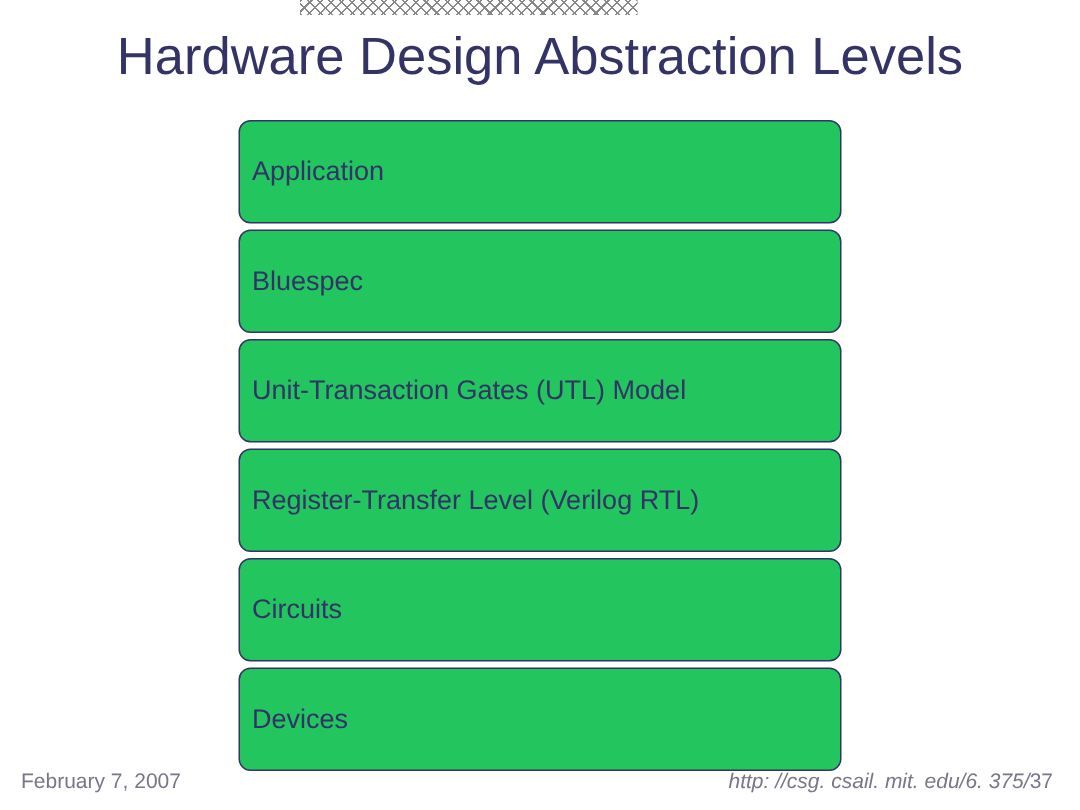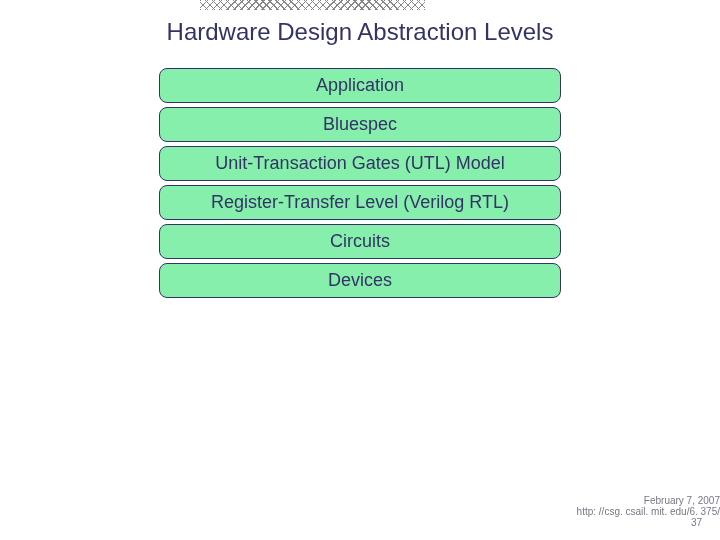--- a/index.html
+++ b/index.html
@@ -17,55 +17,54 @@
     left: 200px;
     width: 225px;
     height: 10px;
     background-image:
       repeating-linear-gradient(45deg, #888 0, #888 1px, transparent 1px, transparent 5px),
       repeating-linear-gradient(-45deg, #888 0, #888 1px, transparent 1px, transparent 5px);
   }
   .slide-title {
     text-align: center;
     color: #333366;
-    font-size: 24px;
+    font-size: 35px;
     font-weight: normal;
     line-height: 1.15;
     margin-top: 18px;
     font-family: Verdana, Geneva, sans-serif;
   }
   .levels {
     width: 402px;
     margin: 22px auto 0 auto;
   }
   .level-box {
     border: 1.5px solid #333366;
     border-radius: 8px;
-    background: #86efac;
+    background: #22c55e;
     color: #333366;
-    text-align: center;
+    text-align: left;
     font-size: 18px;
-    padding: 6px 8px;
+    padding: 23px 8px;
     margin-bottom: 4px;
     font-family: Verdana, Geneva, sans-serif;
   }
   .footer {
     position: absolute;
     bottom: 12px;
     left: 0;
     width: 100%;
     display: flex;
     align-items: flex-end;
-    font-size: 10px;
+    font-size: 14px;
     color: #777788;
     font-family: Verdana, Geneva, sans-serif;
-    flex-direction: column;
   }
   .footer-date { padding-left: 14px; flex: 0 0 auto; }
-  .footer-url { flex: 1 1 auto; text-align: left; }
+  .footer-url { flex: 1 1 auto; text-align: right; font-style: italic; }
   .footer-page { flex: 0 0 auto; padding-right: 18px; }
 </style>
 </head>
 <body>
 
 <div class="top-crosshatch"></div>
 
 <h1 class="slide-title">Hardware Design Abstraction Levels</h1>
 
 <div class="levels">

